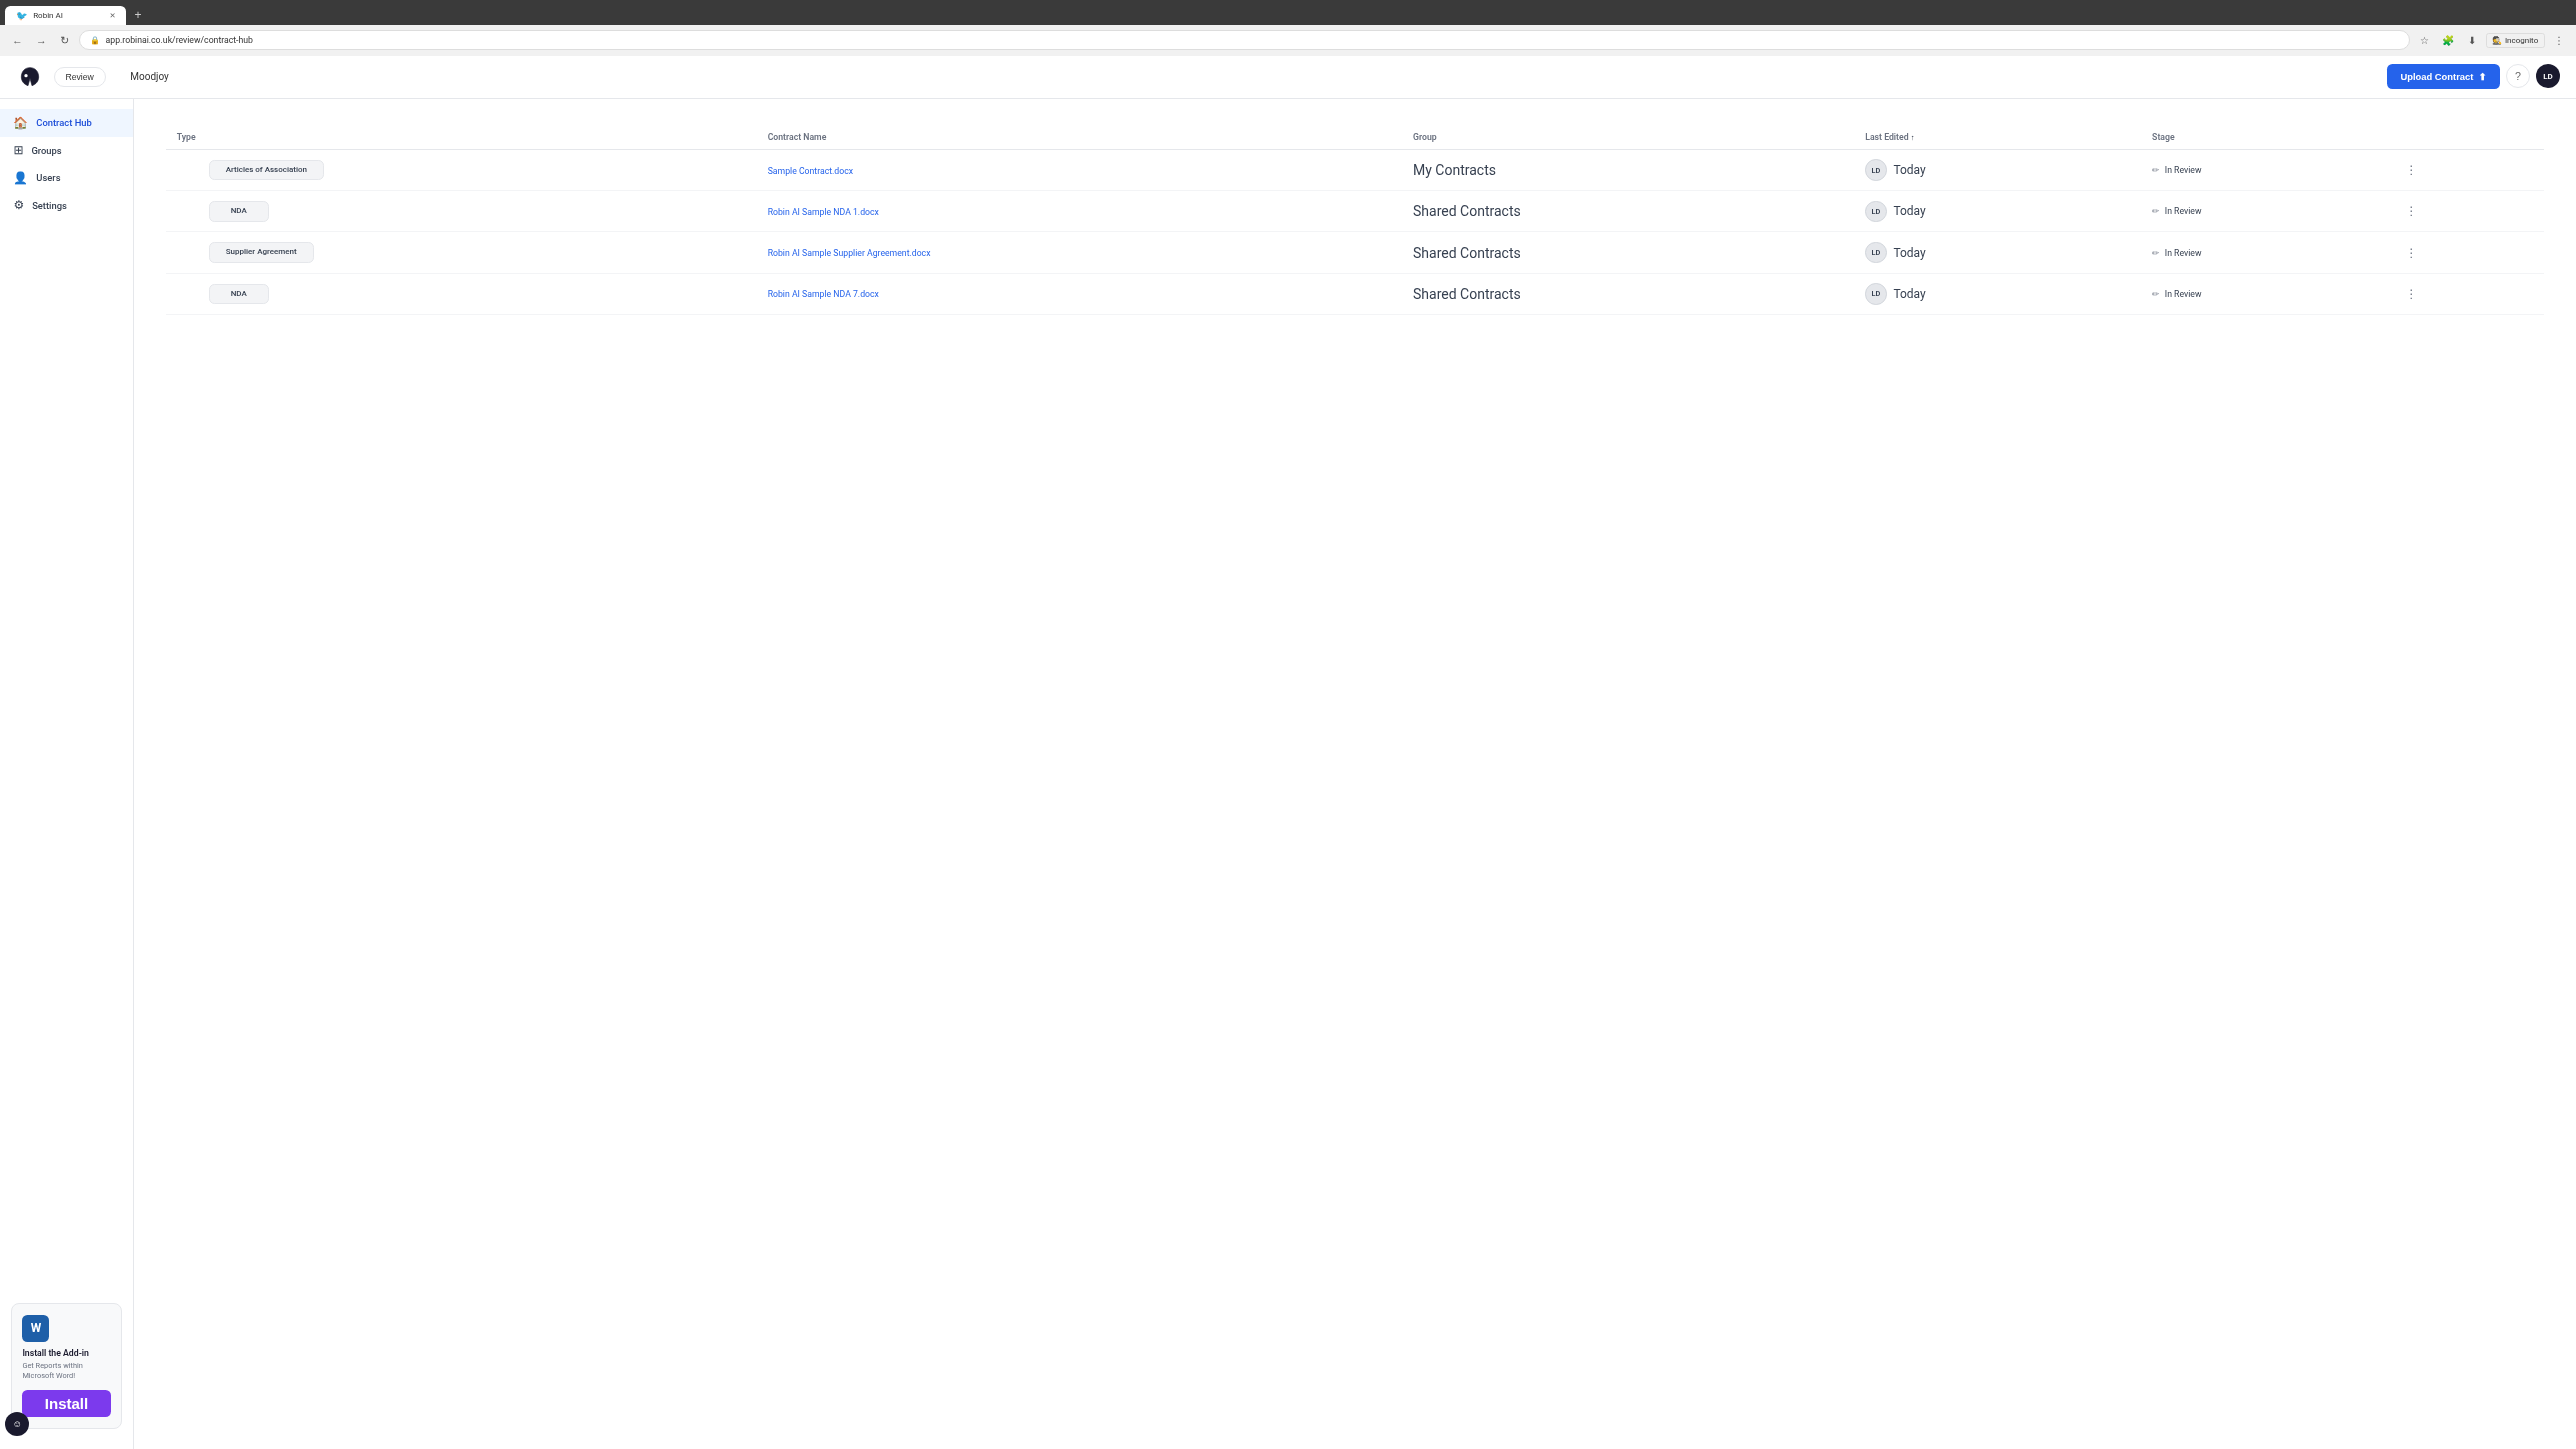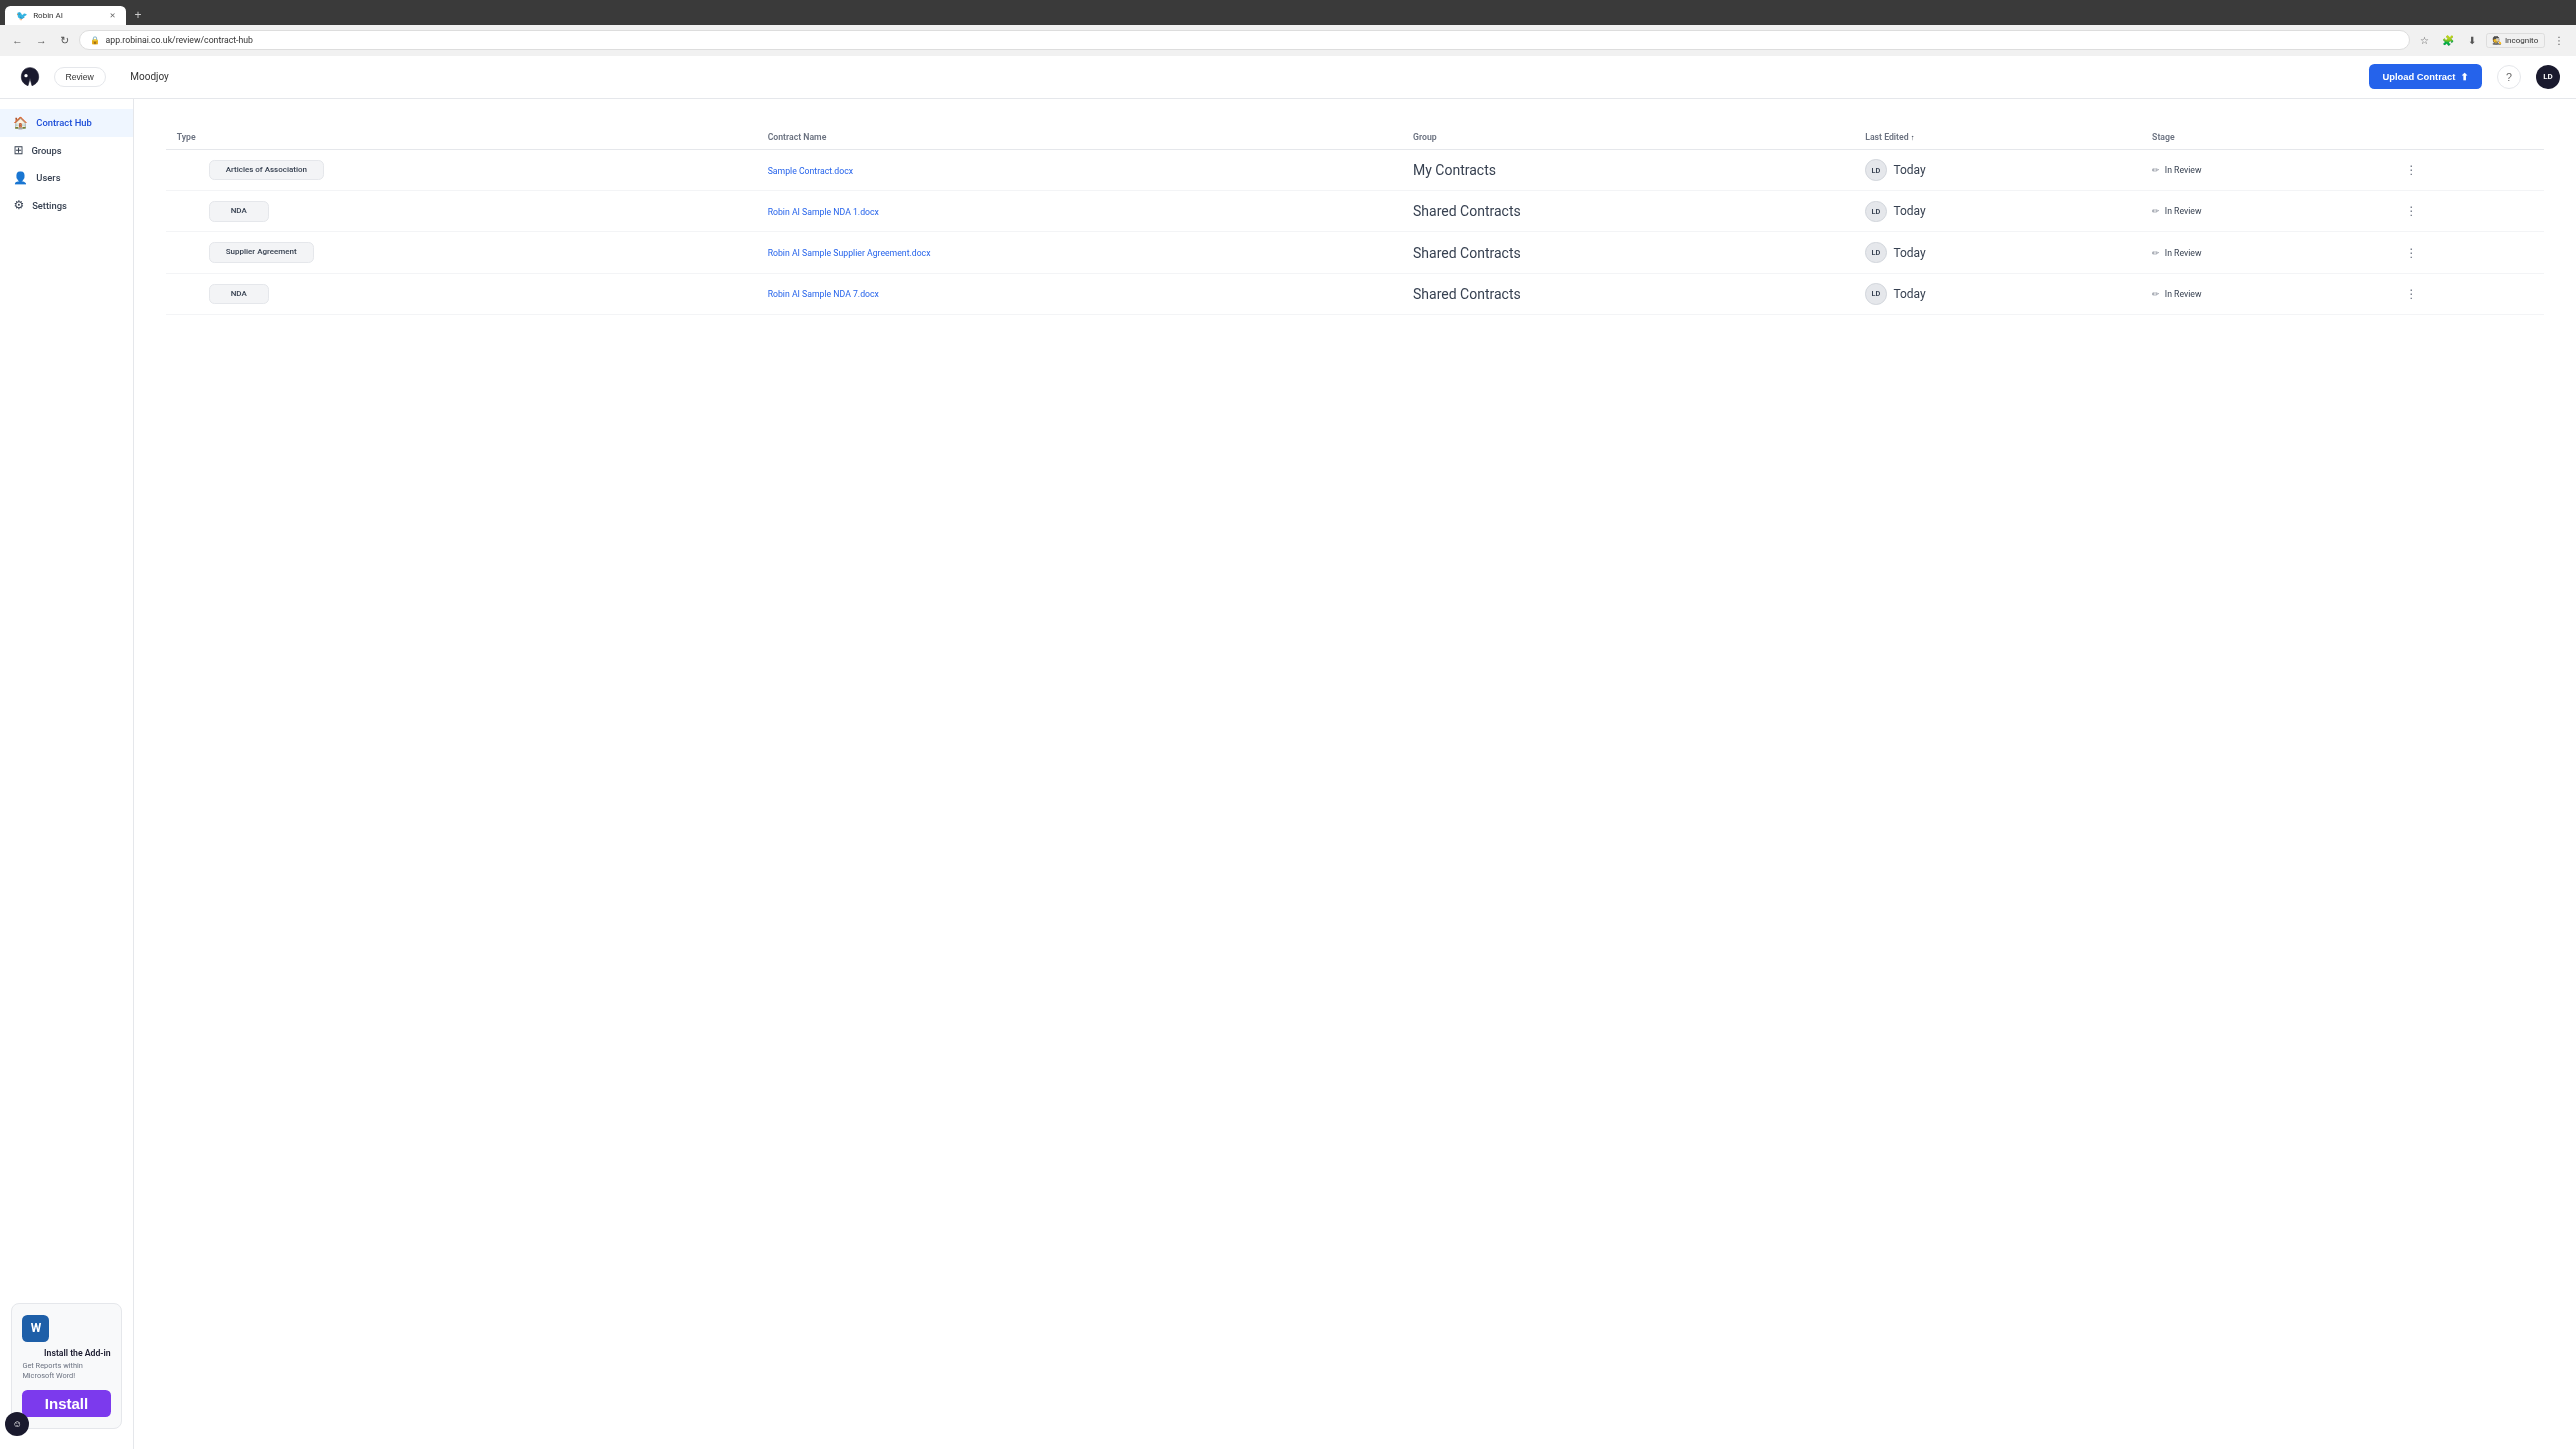--- a/index.html
+++ b/index.html
@@ -22,37 +22,37 @@
 
     
     .app-container { display: flex; flex-direction: column; height: calc(100vh - 54px); min-height: 402px; }
 
     
     .app-header { background: #fff; border-bottom: 0.7px solid #e5e7eb; display: flex; align-items: center; padding: 0 16px; height: 43px; gap: 10.7px; }
     .logo { width: 27px; height: 27px; display: flex; align-items: center; justify-content: center; }
     .logo svg { width: 24px; height: 24px; }
     .review-btn { background: #fff; border: 0.7px solid #e5e7eb; border-radius: 13.4px; padding: 4px 10.7px; font-size: 8.7px; color: #333; cursor: pointer; font-weight: 500; }
     .org-name { font-size: 10px; color: #333; font-weight: 400; margin-left: 14px; }
-    .header-right { margin-left: auto; display: flex; align-items: center; gap: 15px; }
+    .header-right { margin-left: auto; display: flex; gap: 6px; }
     .upload-btn { background: #2563eb; color: #fff; border: none; border-radius: 5.4px; padding: 6.7px 13.4px; font-size: 9.4px; font-weight: 600; cursor: pointer; display: flex; align-items: center; gap: 5.4px; }
     .help-btn { width: 24px; height: 24px; border-radius: 50%; border: 0.7px solid #e5e7eb; background: #fff; cursor: pointer; display: flex; align-items: center; justify-content: center; font-size: 10.7px; color: #666; }
     .user-avatar { width: 24px; height: 24px; border-radius: 50%; background: #1a1a2e; color: #fff; display: flex; align-items: center; justify-content: center; font-size: 8px; font-weight: 600; cursor: pointer; }
 
     
     .app-body { display: flex; flex: 1; overflow: hidden; }
 
     
     .sidebar { width: 134px; background: #fff; border-right: 0.7px solid #e5e7eb; display: flex; flex-direction: column; padding: 10.7px 0; }
     .sidebar-item { display: flex; align-items: center; gap: 8px; padding: 6.7px 13.4px; cursor: pointer; color: #374151; font-size: 9.4px; font-weight: 500; border-radius: 0; transition: background 0.15s; }
     .sidebar-item.active { color: #1d4ed8; background: #eff6ff; }
     .sidebar-icon { font-size: 12px; flex-shrink: 0; }
     .sidebar-bottom { margin-top: auto; padding: 10.7px; }
     .addin-card { background: #f8f9fa; border: 0.7px solid #e5e7eb; border-radius: 8px; padding: 10.7px; }
     .addin-word-icon { width: 27px; height: 27px; background: #1e5fa8; border-radius: 5.4px; display: flex; align-items: center; justify-content: center; color: #fff; font-size: 12px; font-weight: 700; margin-bottom: 6.7px; }
-    .addin-title { font-size: 8.7px; font-weight: 600; color: #1a1a2e; margin-bottom: 2.7px; text-align: right; }
+    .addin-title { font-size: 8.7px; font-weight: 600; color: #1a1a2e; margin-bottom: 2.7px; }
     .addin-desc { font-size: 7.4px; color: #6b7280; margin-bottom: 8px; line-height: 1.4; }
     .install-btn { background: #7c3aed; color: #fff; border: none; border-radius: 5.4px; padding: 5.4px 10.7px; font-size: 15px; font-weight: 600; cursor: pointer; width: 100%; }
 
     
     .main-content { flex: 1; padding: 27px 32px; overflow-y: auto; background: #fff; }
     .page-title { font-size: 17.4px; font-weight: 700; color: #1a1a2e; margin-bottom: 19px; }
 
     
     .contracts-table { width: 100%; border-collapse: collapse; }
     .contracts-table th { text-align: left; padding: 6.7px 10.7px; font-size: 8.7px; font-weight: 600; color: #6b7280; border-bottom: 0.7px solid #e5e7eb; }

